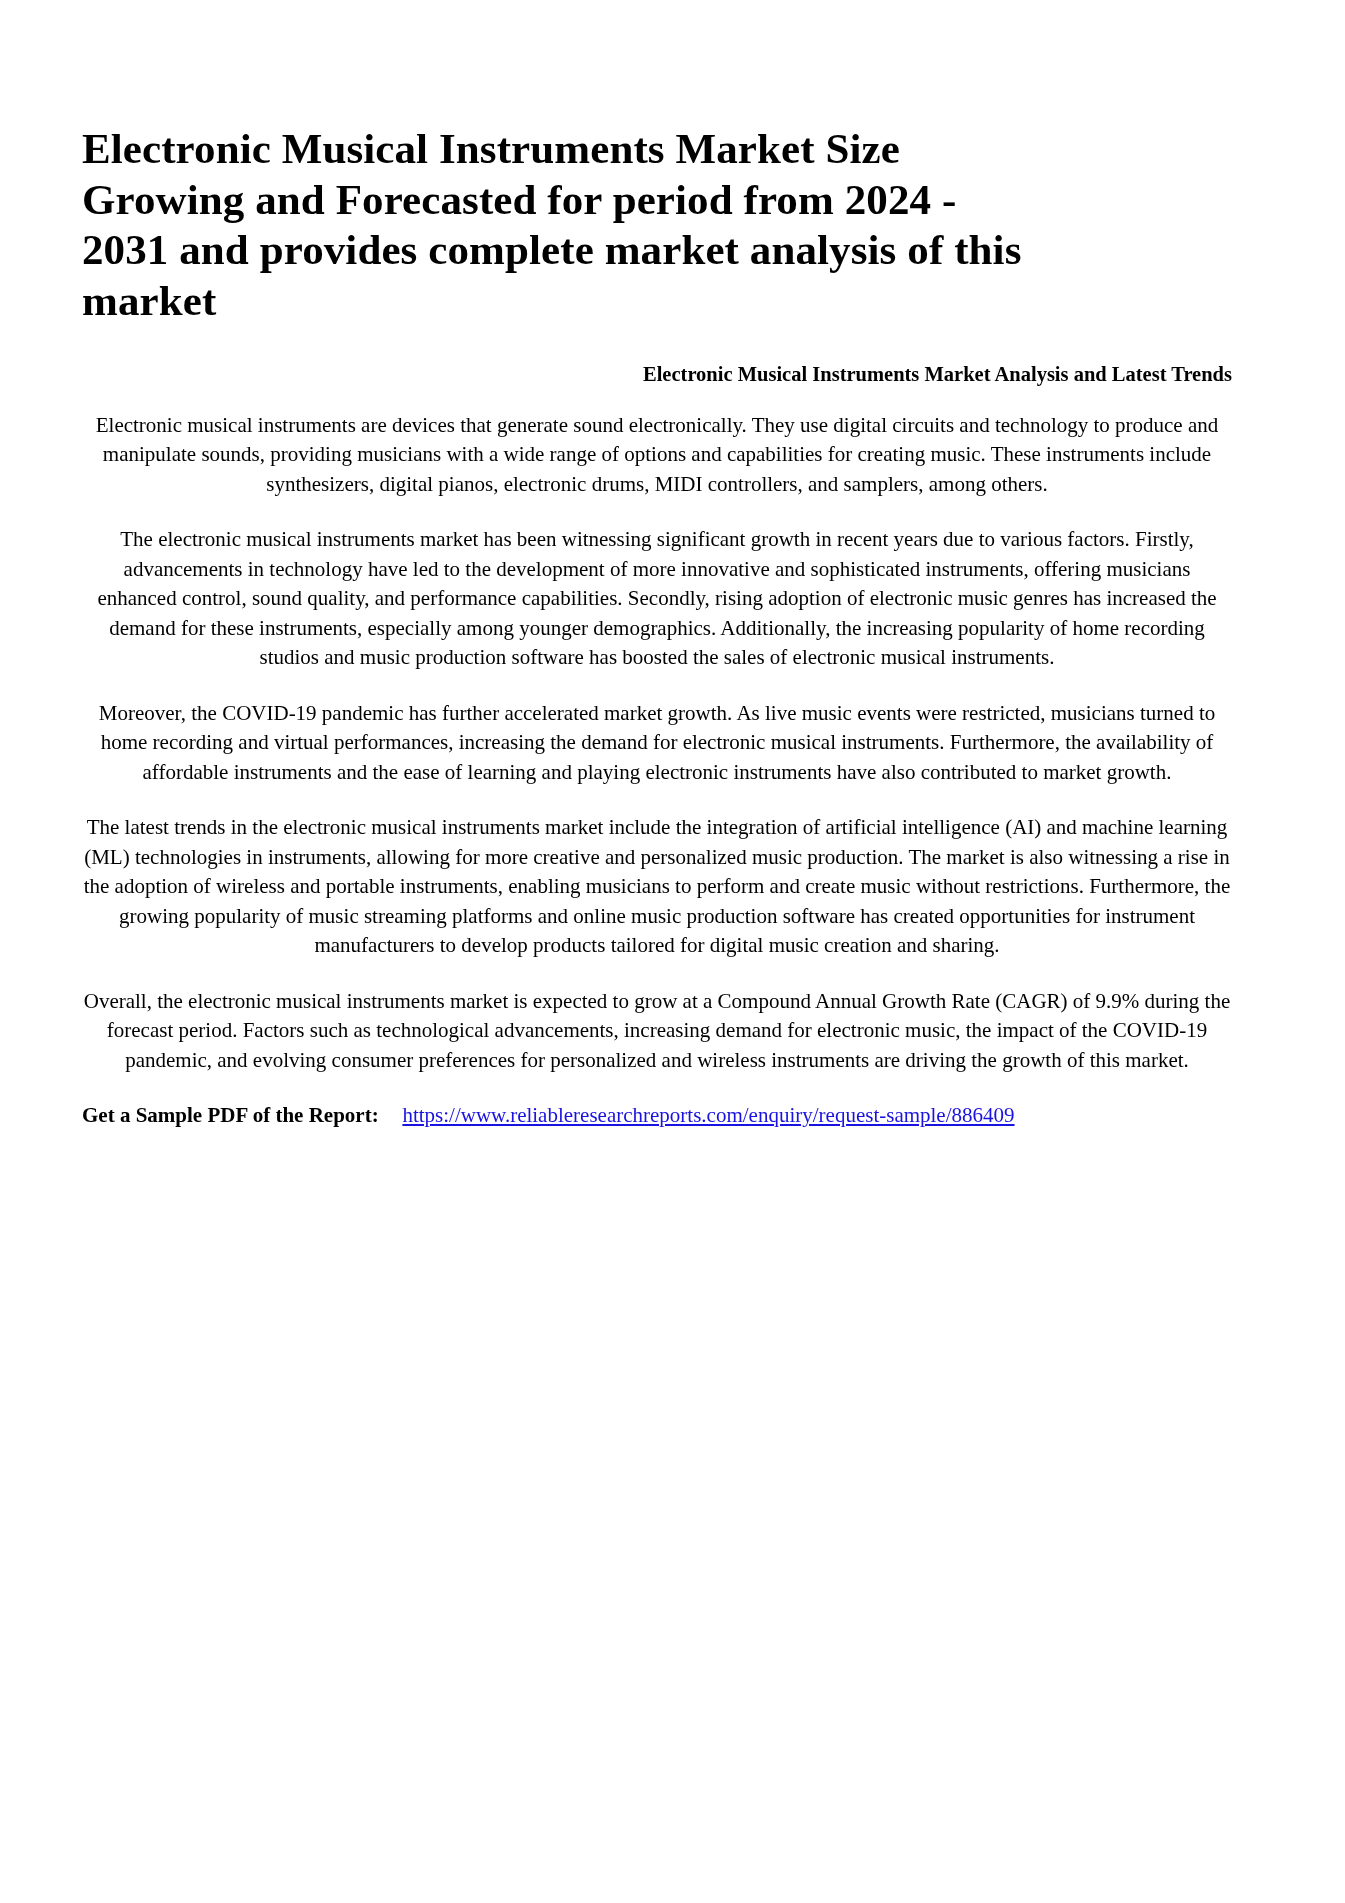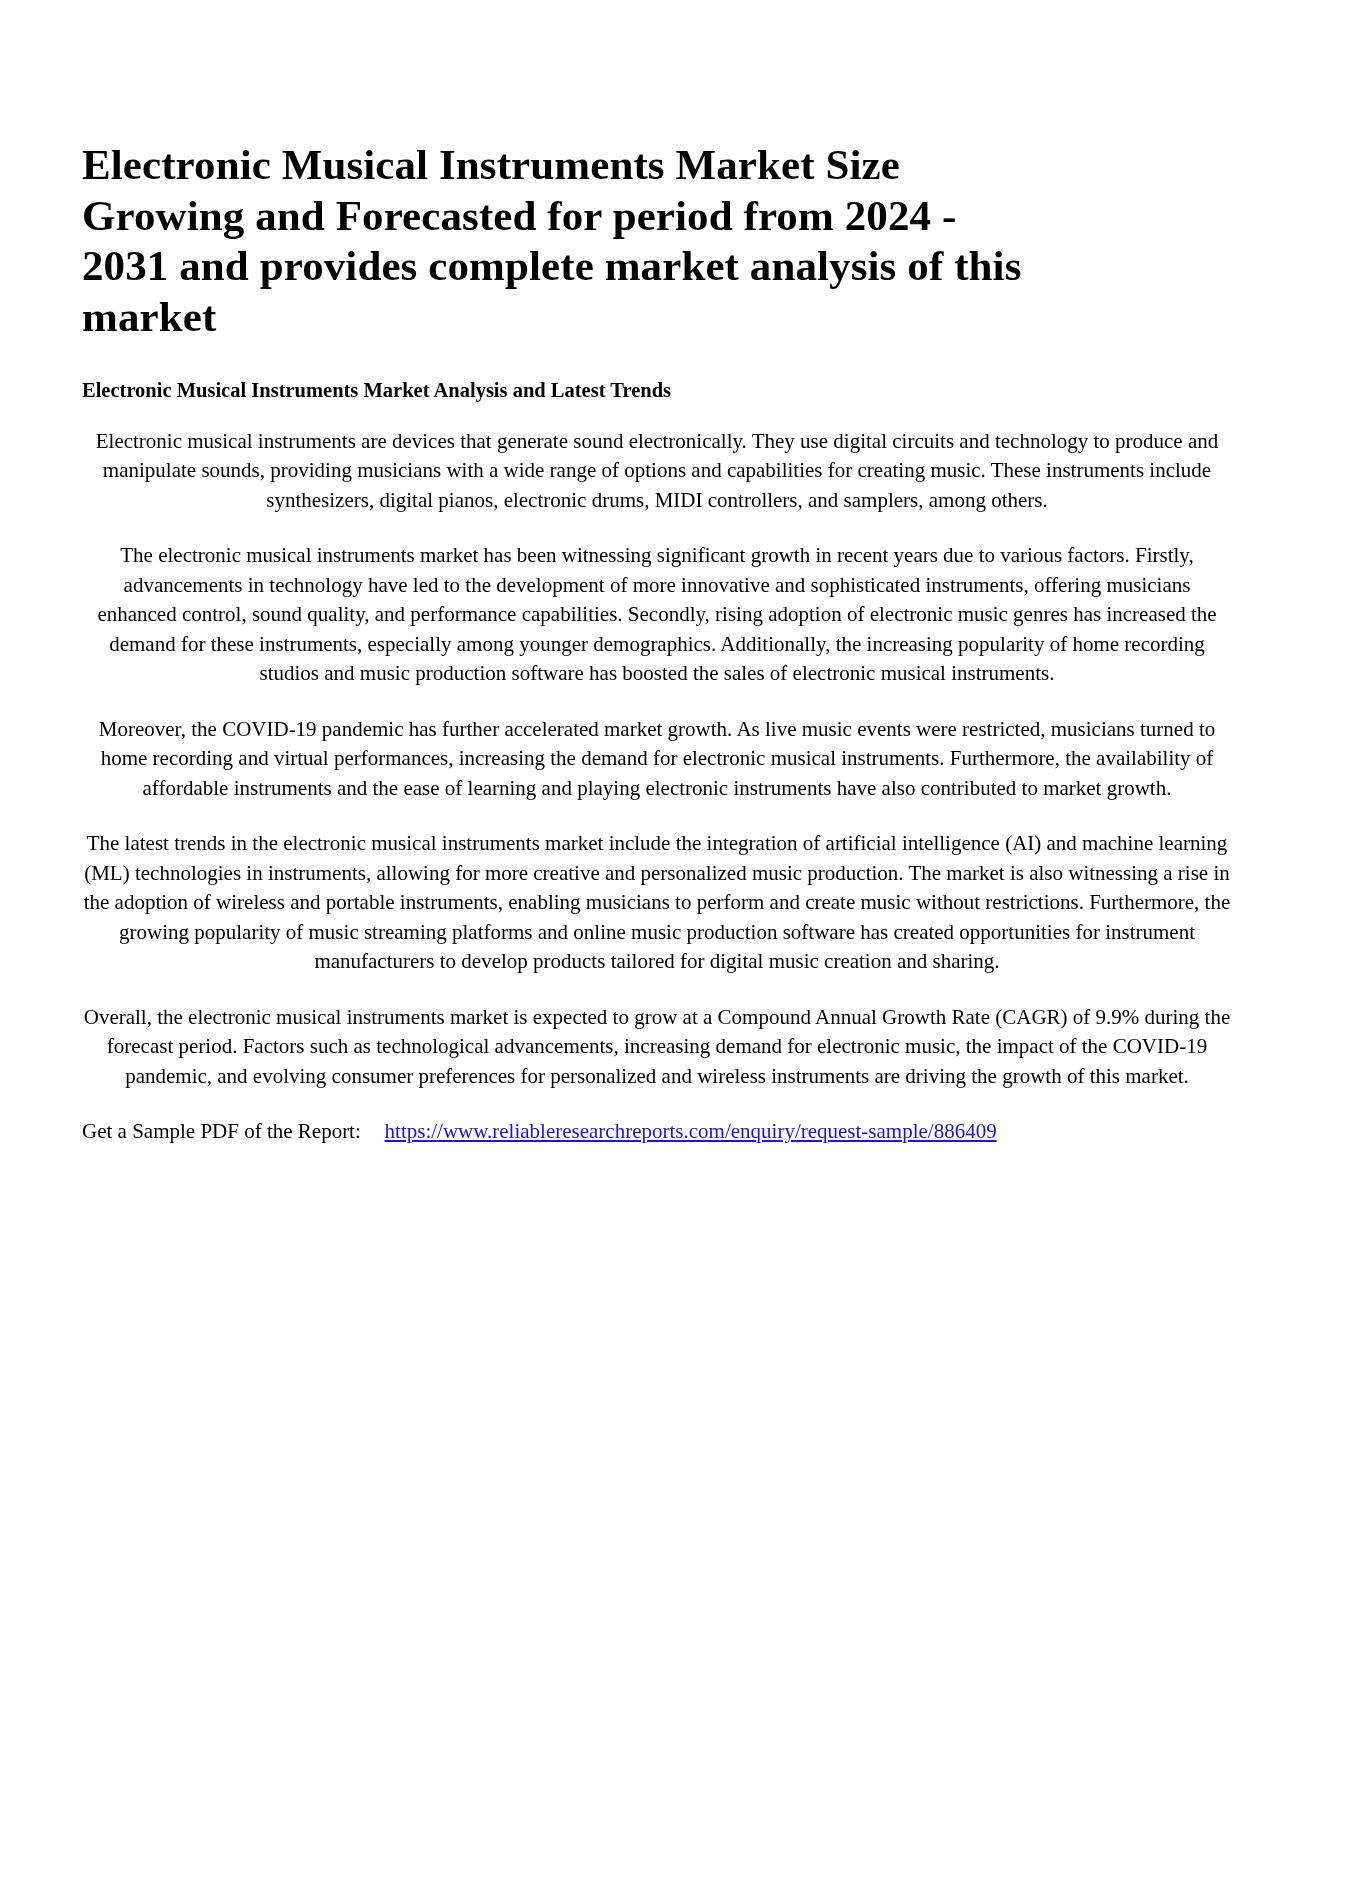--- a/index.html
+++ b/index.html
@@ -19,56 +19,57 @@
     width: 1345px;
     height: 1903px;
     background: #ffffff;
     box-sizing: border-box;
     padding: 0;
     overflow: hidden;
   }
   .content {
     position: absolute;
     left: 82px;
-    top: 140px;
+    top: 124px;
     width: 1150px;
   }
   .doc-title {
     font-size: 43px;
     font-weight: bold;
     line-height: 1.18;
     letter-spacing: 0.1px;
     margin: 0 0 34px 0;
     width: 960px;
     color: #000;
   }
   .section-heading {
     font-size: 20.5px;
     font-weight: bold;
     line-height: 1.35;
     margin: 0 0 22px 0;
     color: #000;
+    text-align: right;
   }
   p.body-text {
     font-size: 21px;
     line-height: 1.405;
     margin: 0 0 26px 0;
     color: #000;
     text-align: center;
   }
   p.body-text:last-child {
     margin-bottom: 0;
   }
   .cta-line {
     font-size: 21px;
     line-height: 1.405;
     margin: 0 0 26px 0;
   }
   .cta-label {
-    font-weight: normal;
+    font-weight: bold;
   }
   .cta-link {
     color: #1a12e0;
     text-decoration: underline;
     word-break: break-word;
     margin-left: 8px;
   }
   .spacer-lg {
     height: 60px;
   }

